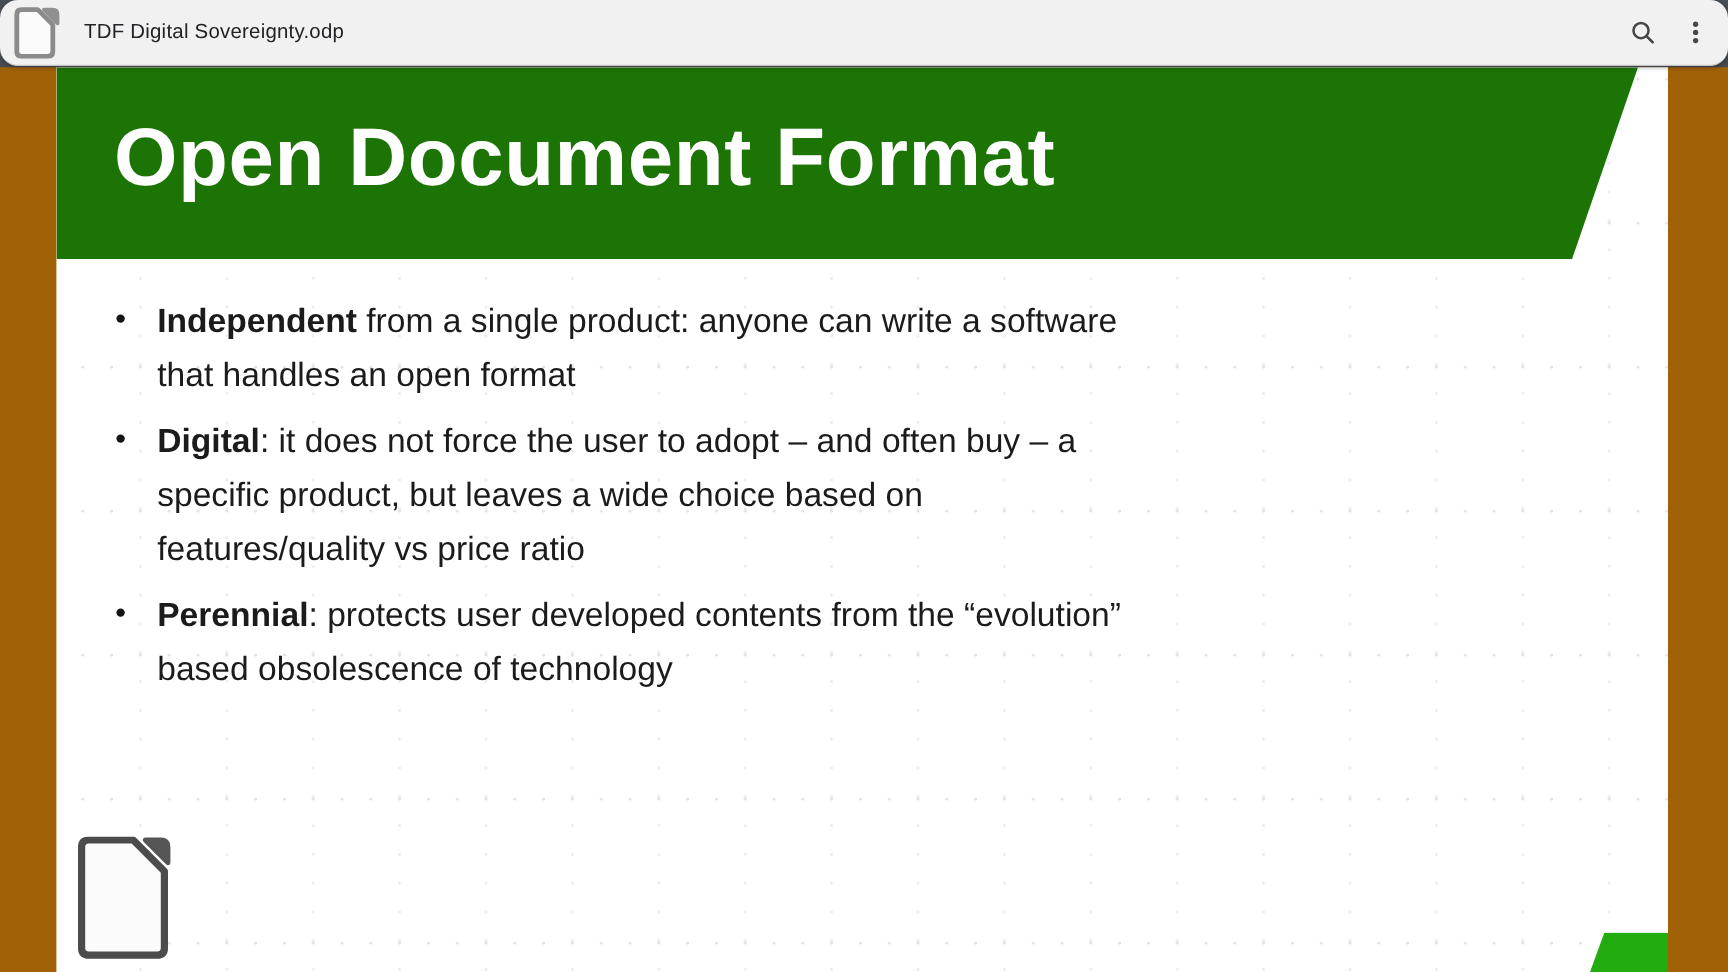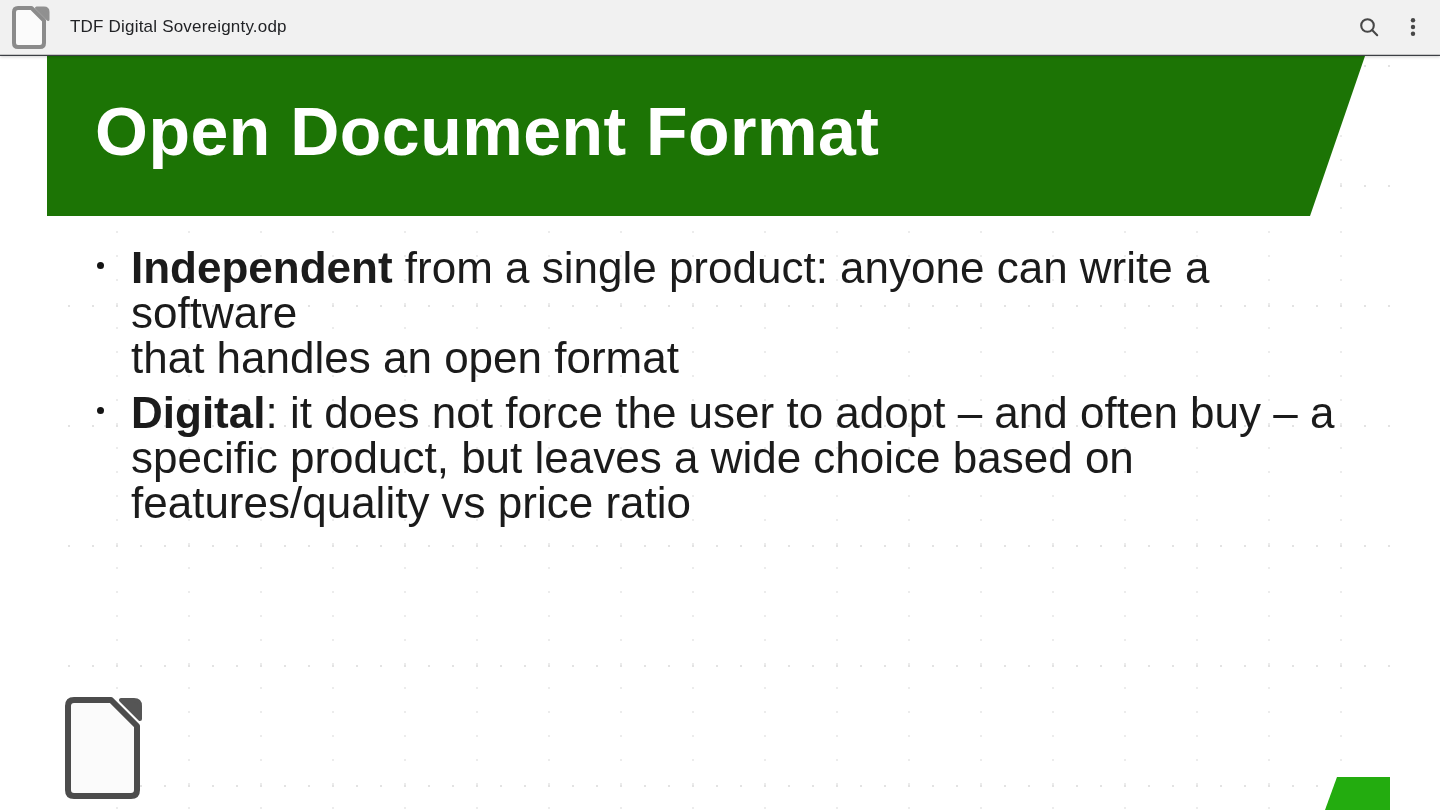--- a/index.html
+++ b/index.html
@@ -12,20 +12,21 @@
 
   
   .app-bar {
     position: absolute; left: 0; top: 0;
     width: 1440px; height: 55px;
     background: #f1f1f1;
     border-bottom: 1px solid #c6c6c6;
     box-shadow: 0 2px 3px rgba(0,0,0,0.18);
     display: flex; align-items: center;
     z-index: 10;
+    border-radius: 15px;
   }
   .app-bar .doc-icon { margin-left: 10px; width: 40px; height: 44px; flex: 0 0 auto; }
   .app-bar .bar-title {
     margin-left: 20px;
     font-size: 17px; font-weight: 500; color: #222326;
     letter-spacing: 0.2px;
     white-space: nowrap;
     flex: 1 1 auto;
   }
   .bar-actions { display: flex; align-items: center; margin-right: 14px; }
@@ -33,21 +34,21 @@
     width: 26px; height: 26px;
     display: flex; align-items: center; justify-content: center;
     cursor: pointer;
   }
   .icon-btn + .icon-btn { margin-left: 18px; }
 
   
   .viewer {
     position: absolute; left: 0; top: 56px;
     width: 1440px; height: 754px;
-    background: #ffffff;
+    background: #a16207;
   }
   .slide {
     position: absolute; left: 47px; top: 0;
     width: 1343px; height: 754px;
     background-color: #ffffff;
     background-image:
       radial-gradient(circle, rgba(0,0,0,0.11) 1px, transparent 1.5px),
       radial-gradient(circle, rgba(0,0,0,0.075) 1px, transparent 1.5px);
     background-size: 24px 120px, 72px 24px;
     background-position: 10px 70px, 34px 20px;
@@ -81,21 +82,21 @@
     margin-bottom: 10px;
   }
   .bullet-dot {
     flex: 0 0 auto;
     width: 7px; height: 7px; border-radius: 50%;
     background: #141414;
     margin: 17px 0 0 2px;
   }
   .bullet-body {
     margin-left: 27px;
-    font-size: 44px; line-height: 45px; color: #1b1b1b;
+    font-size: 28px; line-height: 45px; color: #1b1b1b;
     width: 1230px;
   }
   .bullet-body b { font-weight: bold; }
   .bullet-body .bullet-rest { white-space: pre-wrap; }
 
   
   .slide-logo {
     position: absolute; left: 17px; top: 641px;
     width: 81px; height: 103px;
   }
@@ -151,20 +152,25 @@
         <span class="bullet-dot"></span>
         <p class="bullet-body"><b>Independent</b><span class="bullet-rest"> from a single product: anyone can write a software
 that handles an open format</span></p>
       </li>
       <li>
         <span class="bullet-dot"></span>
         <p class="bullet-body"><b>Digital</b><span class="bullet-rest">: it does not force the user to adopt – and often buy – a
 specific product, but leaves a wide choice based on
 features/quality vs price ratio</span></p>
       </li>
+      <li>
+        <span class="bullet-dot"></span>
+        <p class="bullet-body"><b>Perennial</b><span class="bullet-rest">: protects user developed contents from the “evolution”
+based obsolescence of technology</span></p>
+      </li>
     </ul>
 
     <span class="slide-logo">
       <svg width="81" height="103" viewBox="0 0 81 103">
         <path d="M10 3 H47 L73 29 V93 Q73 99 67 99 H10 Q4 99 4 93 V9 Q4 3 10 3 Z" fill="#fbfbfb" stroke="#4c4c4c" stroke-width="6" stroke-linejoin="round"></path>
         <path d="M57 3 H70 Q76 3 76 9 V22 Z" fill="#555555" stroke="#555555" stroke-width="4" stroke-linejoin="round"></path>
       </svg>
     </span>
 
     <div class="corner-wedge"></div>

